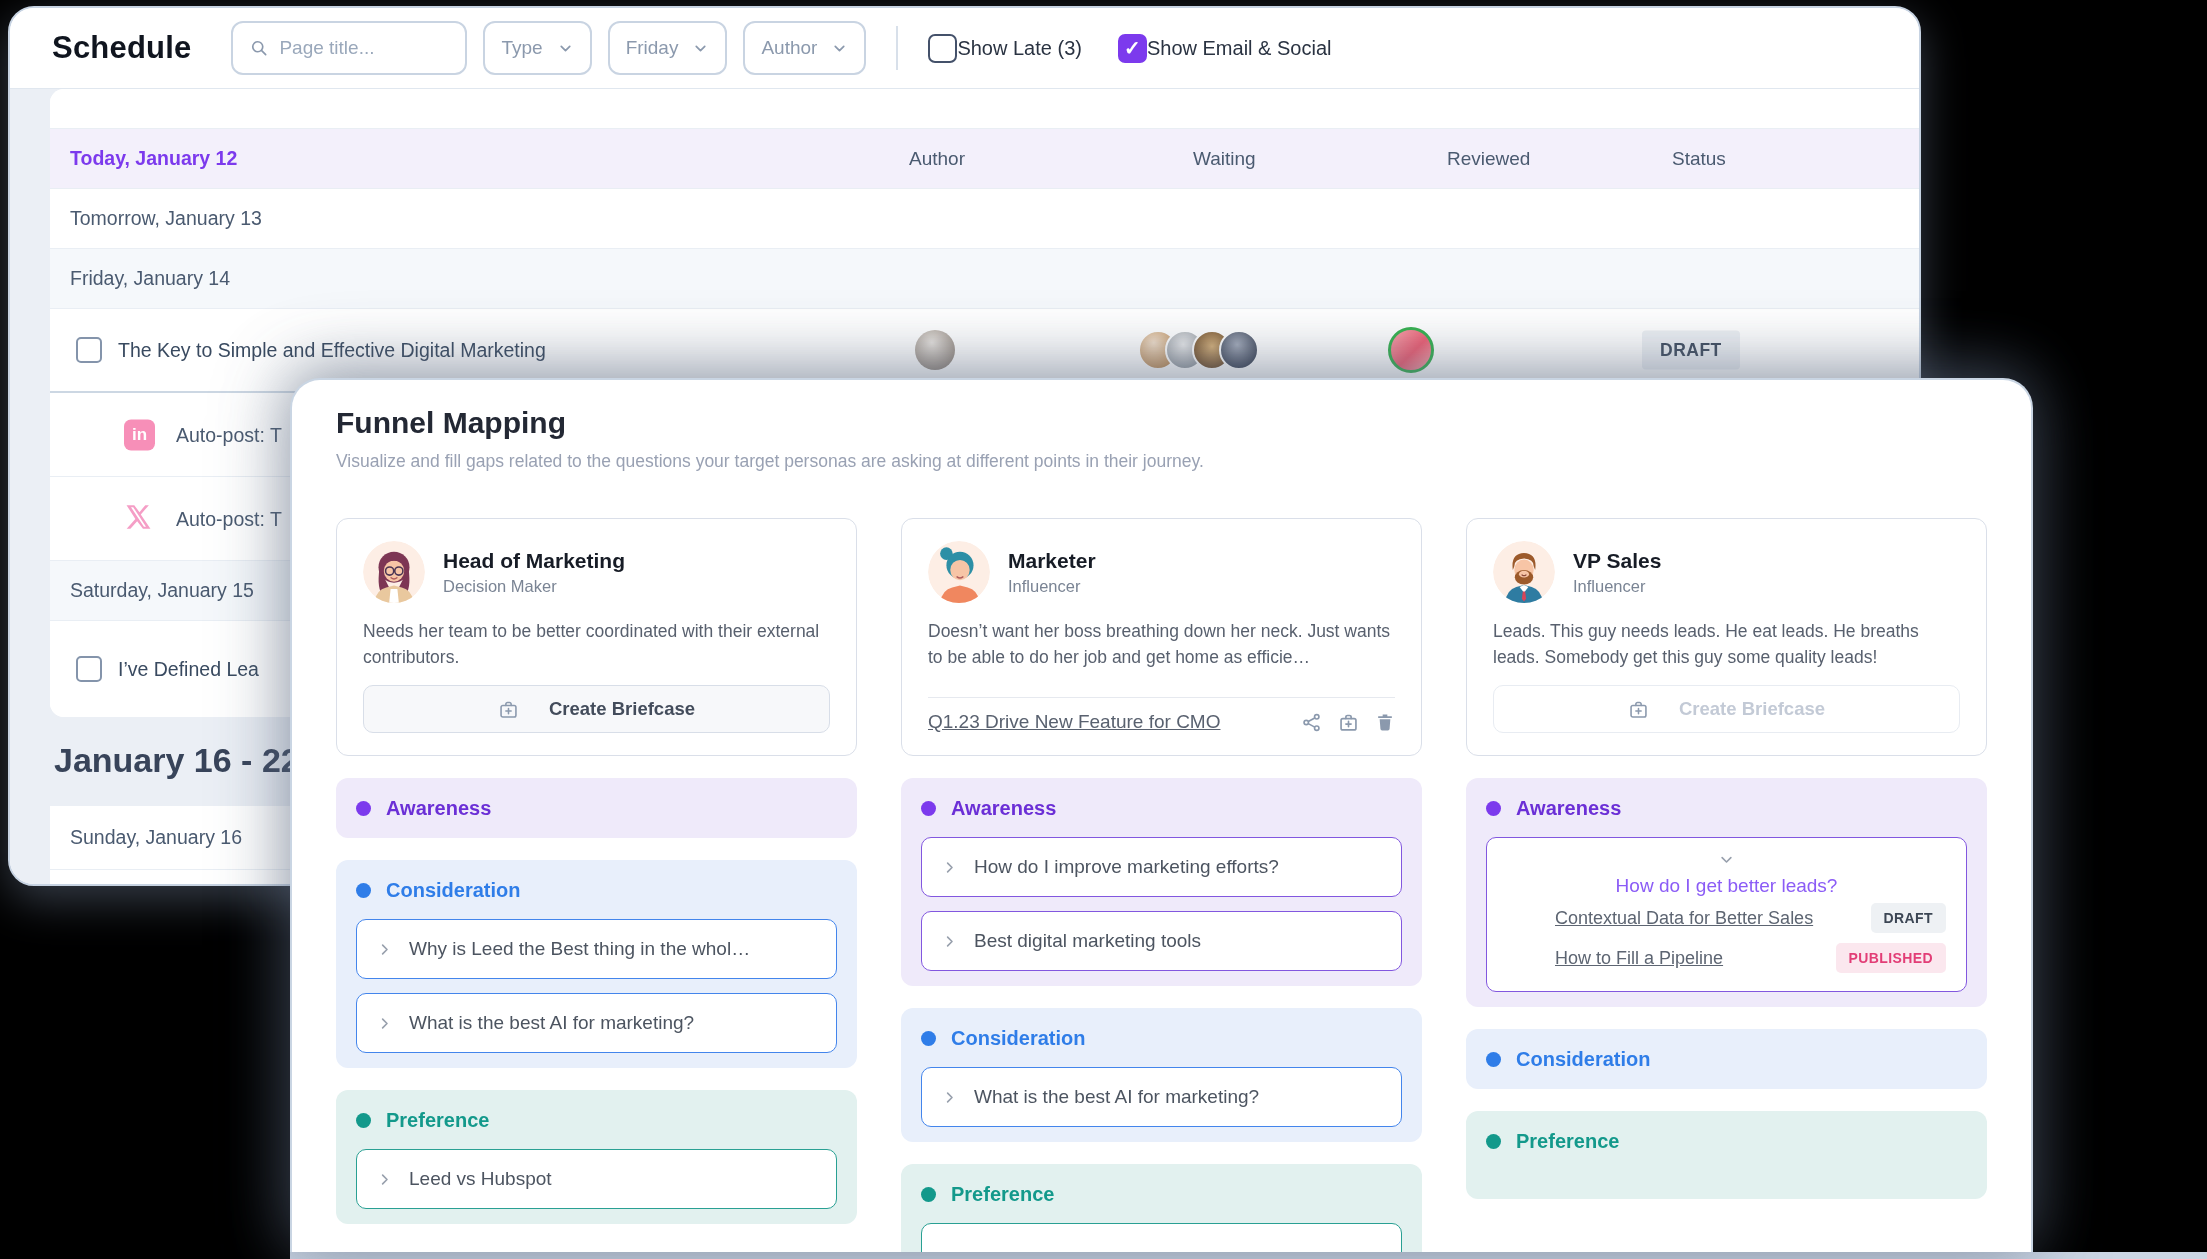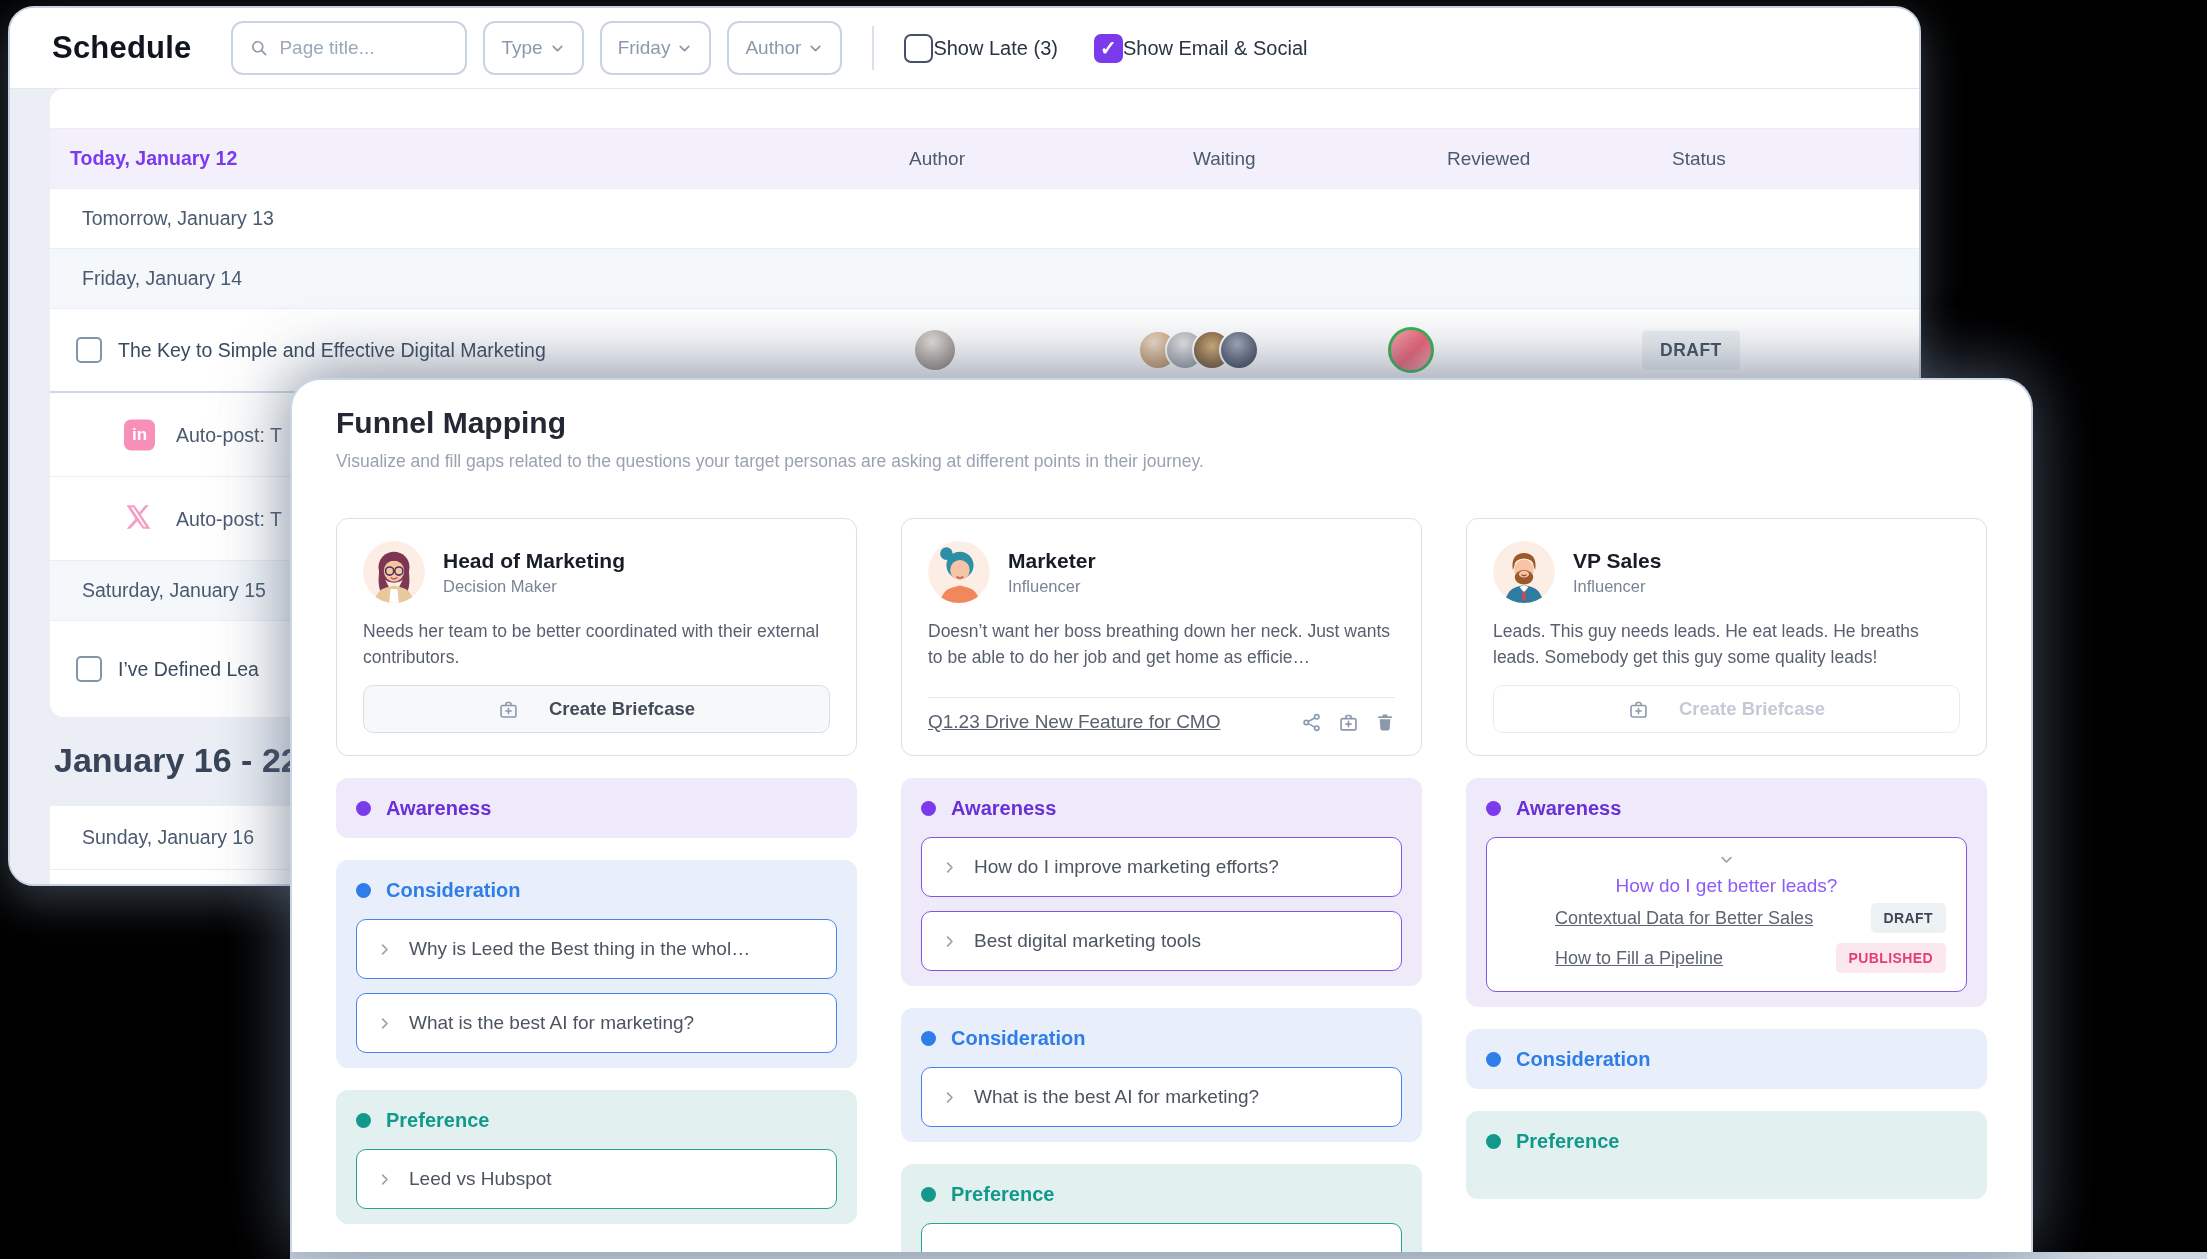--- a/index.html
+++ b/index.html
@@ -12,37 +12,37 @@
     background:#fff; border:2px solid #c7d3e2; border-radius:26px; overflow:hidden;
     box-shadow:0 14px 45px rgba(120,136,160,.45); }
   .sched-header { display:flex; align-items:center; height:80px; padding:0 28px 0 42px; gap:16px; background:#fff; }
   .sched-title { font-size:31px; font-weight:700; color:#10151f; margin-right:24px; letter-spacing:.2px; }
   .filter-box { display:flex; align-items:center; gap:10px; height:54px; border:2px solid #c9d4e2;
     border-radius:12px; padding:0 16px; color:#8b99ad; background:#fff; }
   .search-box { width:236px; }
   .search-box input { border:none; outline:none; width:100%; font-size:19px; color:#44516a;
     font-family:"Liberation Sans", sans-serif; background:transparent; }
   .search-box input::placeholder { color:#9aa8bb; }
-  .drop { font-size:19px; color:#8b99ad; gap:6px; cursor:pointer; }
+  .drop { font-size:19px; color:#8b99ad; gap:14px; cursor:pointer; }
   .icn { display:inline-flex; color:#8b99ad; }
   .vsep { width:2px; height:44px; background:#d8e0ea; margin:0 14px; }
   .checkrow { display:flex; align-items:center; margin-right:20px; cursor:pointer; }
   .cbox { width:29px; height:29px; border-radius:7px; border:2.5px solid #44516a; background:#fff; }
   .cbox.checked { background:#7c3aed; border-color:#7c3aed; position:relative; }
   .cbox.checked::after { content:"\2713"; position:absolute; left:0; top:0; width:100%; height:100%;
     display:flex; align-items:center; justify-content:center; color:#fff; font-size:20px; font-weight:700; }
   .checklabel { font-size:20px; color:#2a3342; }
 
   .sched-content { position:relative; height:800px; background:#ebeff5; border-top:1px solid #e0e7ef; }
   .table-card { margin-left:40px; background:#fff; border-radius:14px 0 0 14px; overflow:hidden; }
   .s-row { position:relative; display:flex; align-items:center; border-bottom:1px solid #e9eef4; background:#fff; }
   .r-clip { height:40px; }
   .r-today { height:60px; background:#f3f0fb; }
   .r-alt { background:#f5f8fb; }
-  .group-label { font-size:19.5px; color:#4a5a70; padding-left:32px; }
+  .group-label { font-size:19.5px; color:#4a5a70; padding-left:20px; }
   .today-label { font-size:19.5px; font-weight:700; color:#7c3aed; padding-left:20px; }
   .colhead { position:absolute; top:0; height:100%; display:flex; align-items:center;
     font-size:19px; color:#4a5a70; }
   .ch-author { left:859px; } .ch-waiting { left:1143px; } .ch-reviewed { left:1397px; } .ch-status { left:1622px; }
   .r-page { height:84px; }
   .r-key { border-bottom:2px solid #ccd7e3; }
   .rowcheck { position:absolute; left:26px; top:50%; transform:translateY(-50%);
     width:26px; height:26px; border:2px solid #8why494ab; border:2px solid #8494ab; border-radius:5px; background:#fff; }
   .page-title { position:absolute; left:68px; top:50%; transform:translateY(-50%);
     font-size:19.5px; color:#394a60; white-space:nowrap; }

